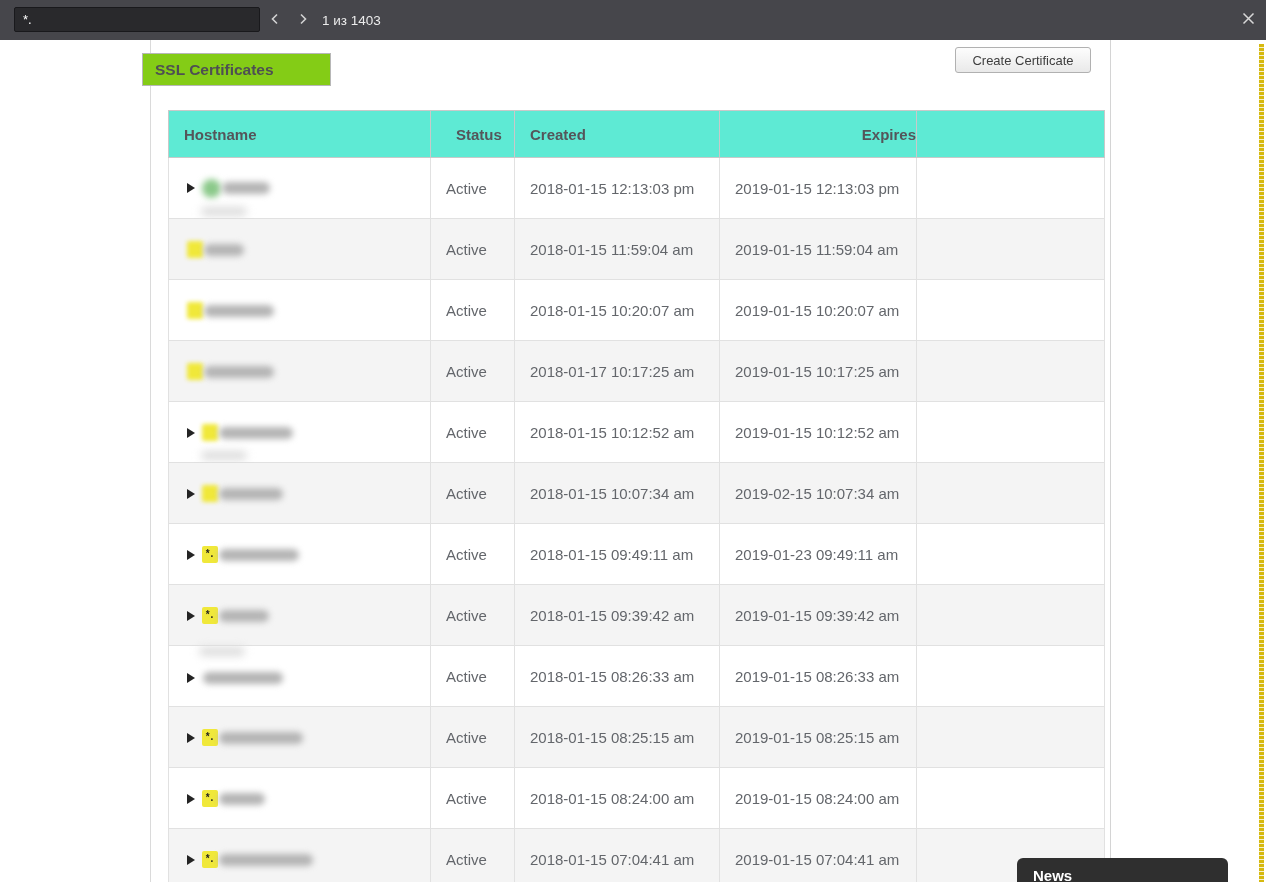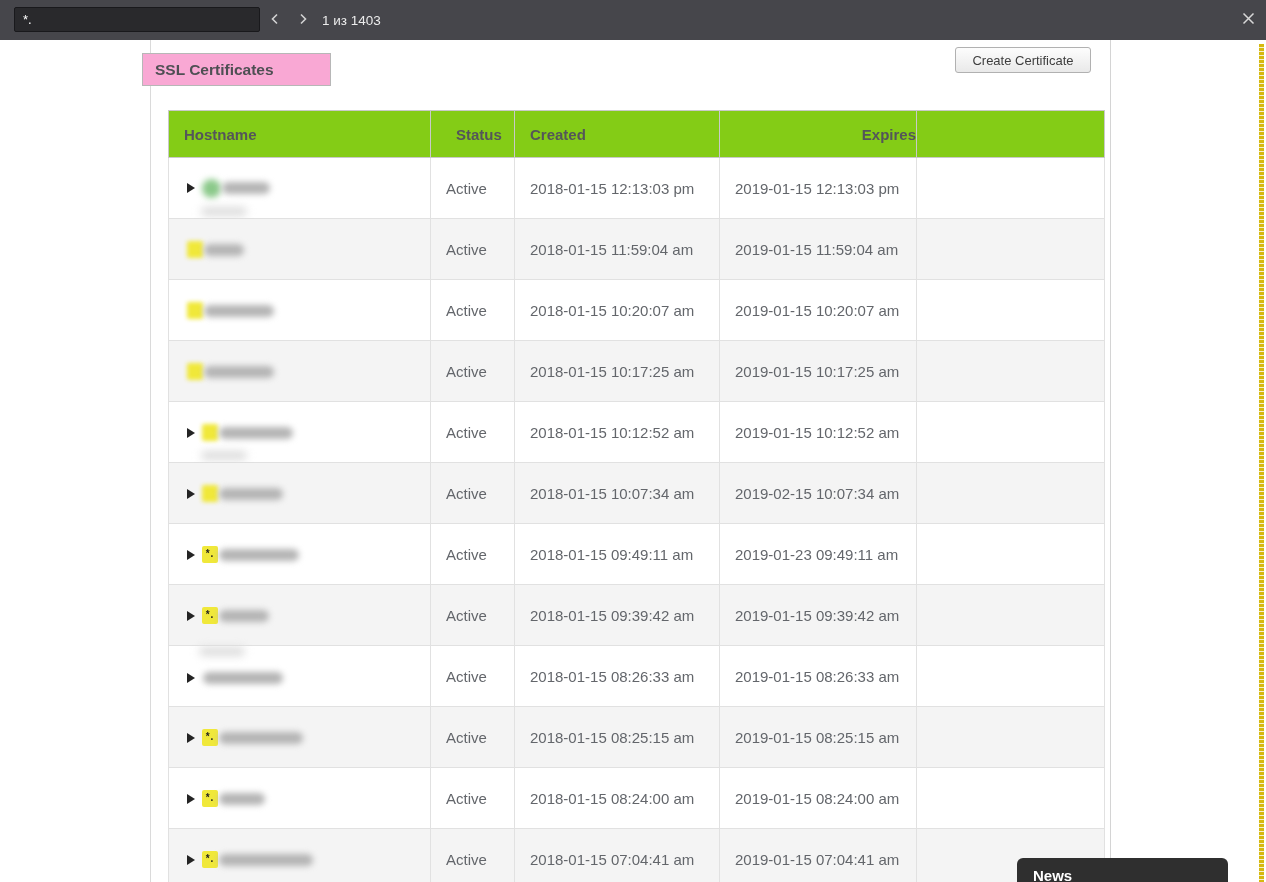--- a/index.html
+++ b/index.html
@@ -37,38 +37,38 @@
     display:flex; align-items:center; justify-content:center;
   }
 
   
   .vline { position:absolute; top:40px; bottom:0; width:1px; background:#dadada; z-index:1; }
   .vline.left  { left:150px; }
   .vline.right { left:1110px; background:#d4d4d4; }
 
   .title-box {
     position:absolute; left:142px; top:53px; width:189px; height:33px;
-    background:#f9a8d4; border:1px solid #b7b7b7; z-index:2;
+    background:#84cc16; border:1px solid #b7b7b7; z-index:2;
     display:flex; align-items:center; padding-left:12px;
     font-size:15.5px; font-weight:bold; color:#4e4f53;
   }
   .create-btn {
     position:absolute; left:955px; top:47px; width:136px; height:26px;
     background:linear-gradient(#fdfdfd,#e9e9e9); border:1px solid #b1b1b1;
     border-radius:3px; font-size:13px; color:#3e3e3e; cursor:pointer;
     font-family:"Liberation Sans", sans-serif; z-index:2;
   }
 
   
   table.certs {
     position:absolute; left:168px; top:110px; width:928px;
     border-collapse:collapse; table-layout:fixed; background:#fff; z-index:2;
   }
   .certs th {
-    height:47px; background:#84cc16; border:1px solid #c9c9c9;
+    height:47px; background:#5eead4; border:1px solid #c9c9c9;
     font-size:15px; font-weight:bold; color:#54555a;
     text-align:left; padding:0 0 0 15px;
   }
   .certs th:nth-child(1) { width:262px; }
   .certs th:nth-child(2) { width:84px;padding-left:25px;  }
   .certs th:nth-child(3) { width:205px; }
   .certs th:nth-child(4) { width:197px;text-align:right; }
   .certs th:nth-child(5) { width:188px; }
   .certs td {
     height:61px; border:1px solid #e1e1e1; background:#fff;
@@ -185,21 +185,21 @@
       <tr>
         <td class="host"><span class="marker yellow"></span><span class="redact" style="width: 70px;"></span></td>
         <td>Active</td>
         <td>2018-01-15 10:20:07 am</td>
         <td>2019-01-15 10:20:07 am</td>
         <td></td>
       </tr>
       <tr class="alt">
         <td class="host"><span class="marker yellow"></span><span class="redact" style="width: 70px;"></span></td>
         <td>Active</td>
-        <td>2018-01-15 10:17:25 am</td>
+        <td>2018-01-17 10:17:25 am</td>
         <td>2019-01-15 10:17:25 am</td>
         <td></td>
       </tr>
       <tr>
         <td class="host"><span class="arrow"></span><span class="marker yellow"></span><span class="redact" style="width: 74px;"></span><span class="ghost below"></span></td>
         <td>Active</td>
         <td>2018-01-15 10:12:52 am</td>
         <td>2019-01-15 10:12:52 am</td>
         <td></td>
       </tr>

